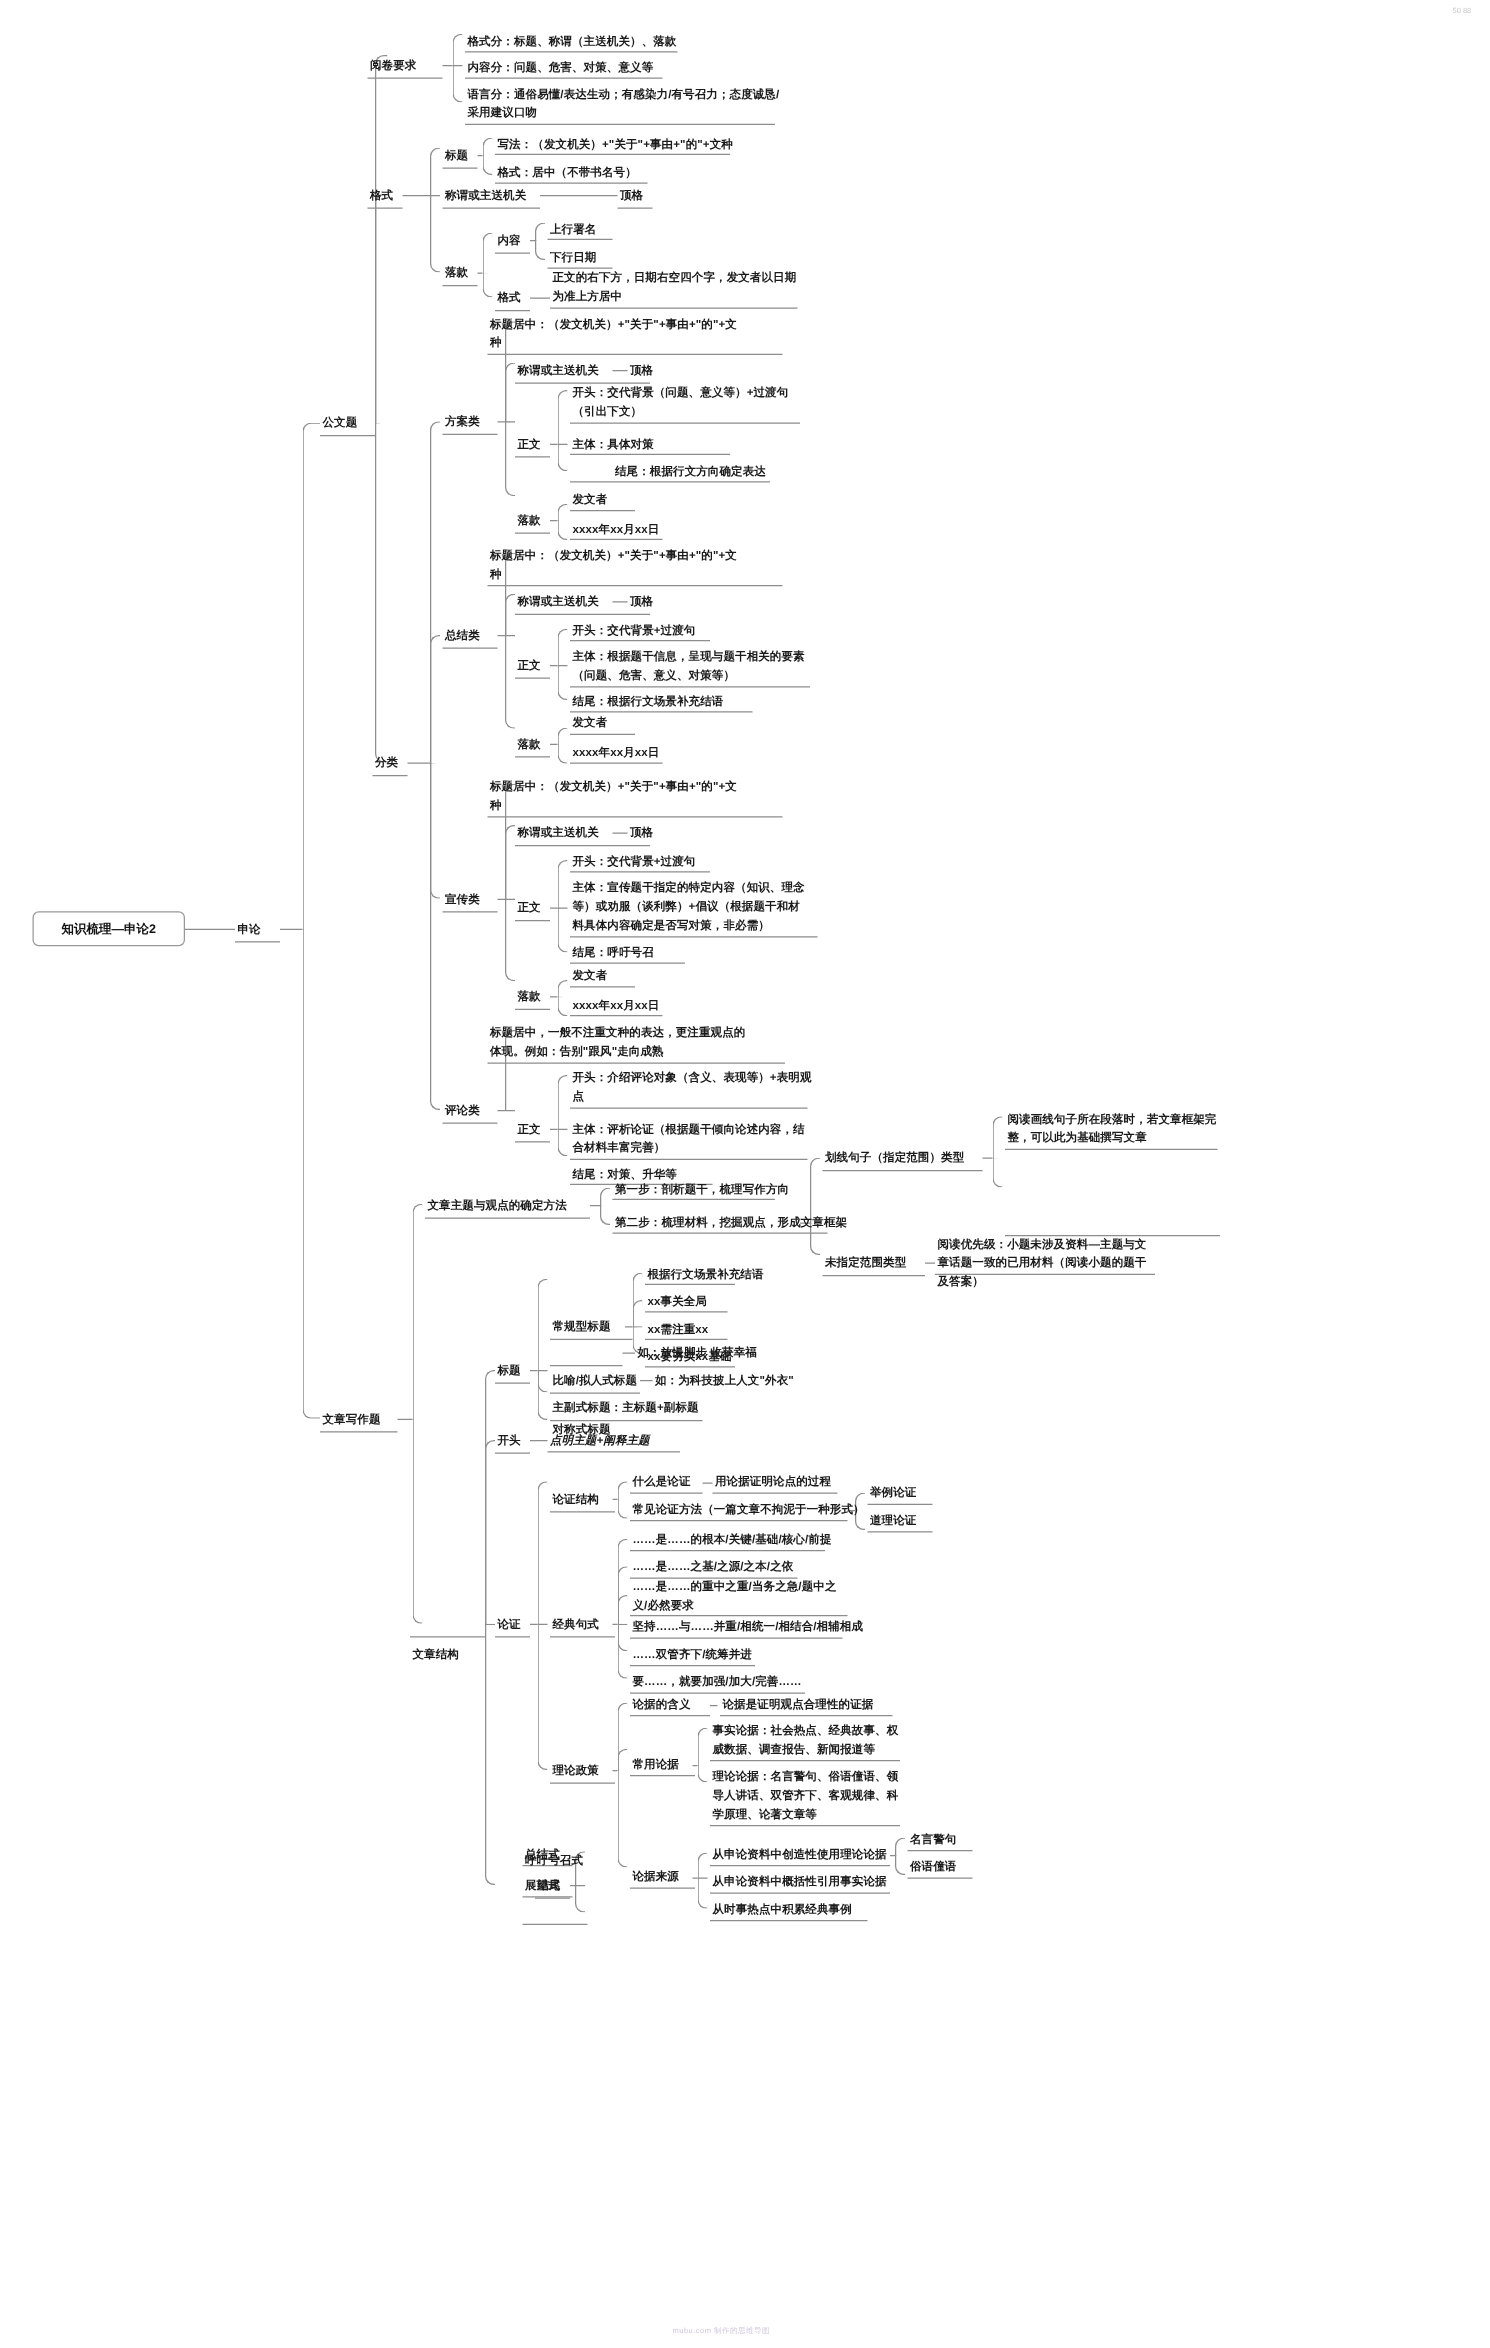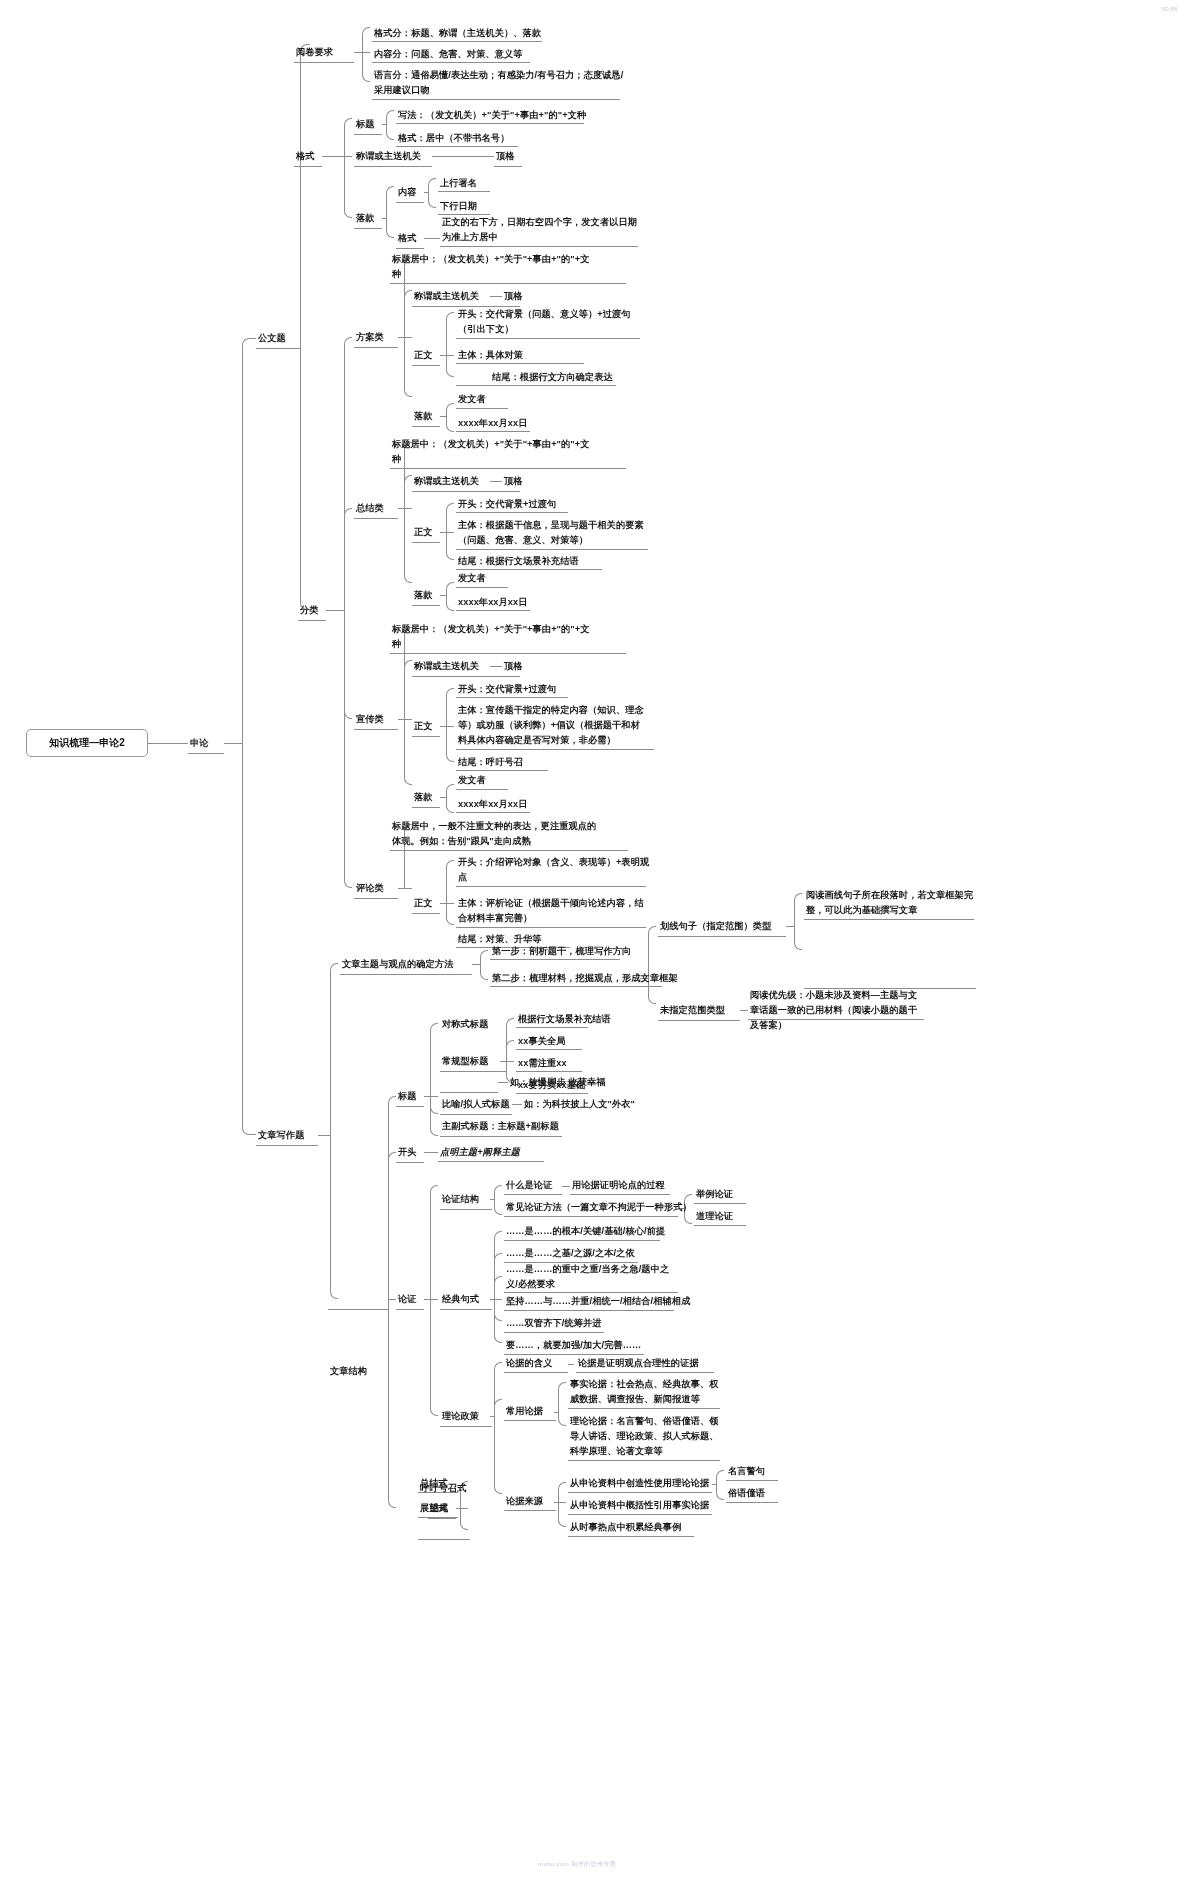--- a/index.html
+++ b/index.html
@@ -343,21 +343,21 @@
   <div class="node wrap" style="left:806px; top:888px; width:174px;">阅读画线句子所在段落时，若文章框架完整，可以此为基础撰写文章</div>
   <div class="underline" style="left:804px; top:919px; width:170px;"></div>
   <div class="underline" style="left:804px; top:988px; width:172px;"></div>
 
   <div class="node" style="left:660px; top:1003px;">未指定范围类型</div>
   <div class="underline" style="left:658px; top:1020px; width:82px;"></div>
   <div class="hline" style="left:740px; top:1010px; width:8px;"></div>
   <div class="node wrap" style="left:750px; top:988px; width:176px;">阅读优先级：小题未涉及资料—主题与文章话题一致的已用材料（阅读小题的题干及答案）</div>
   <div class="underline" style="left:748px; top:1019px; width:176px;"></div>
 
-  <div class="node" style="left:330px; top:1364px;">文章结构</div>
+  <div class="node" style="left:330px; top:1316px;">文章结构</div>
   <div class="underline" style="left:328px; top:1309px; width:60px;"></div>
   <div class="hline" style="left:388px; top:1299px; width:0px;"></div>
   <div class="elbow-bl" style="left:388px; top:1096px; width:8px; height:204px;"></div>
   <div class="elbow-bl" style="left:388px; top:1152px; width:8px; height:148px;"></div>
   <div class="elbow-tl" style="left:388px; top:1299px; width:8px; height:0px;"></div>
   <div class="elbow-tl" style="left:388px; top:1299px; width:8px; height:209px;"></div>
 
   <div class="node" style="left:398px; top:1089px;">标题</div>
   <div class="underline" style="left:396px; top:1106px; width:28px;"></div>
   <div class="hline" style="left:424px; top:1096px; width:6px;"></div>
@@ -376,21 +376,21 @@
 
   <div class="node" style="left:518px; top:1012px;">根据行文场景补充结语</div>
   <div class="underline" style="left:516px; top:1027px; width:72px;"></div>
   <div class="node" style="left:518px; top:1034px;">xx事关全局</div>
   <div class="underline" style="left:516px; top:1049px; width:66px;"></div>
   <div class="node" style="left:518px; top:1056px;">xx需注重xx</div>
   <div class="underline" style="left:516px; top:1071px; width:66px;"></div>
   <div class="node" style="left:518px; top:1078px;">xx要夯实xx基础</div>
   <div class="underline" style="left:516px; top:1093px; width:72px;"></div>
 
-  <div class="node" style="left:442px; top:1017px;">对称式标题</div>
+  <div class="node" style="left:442px; top:1136px;">对称式标题</div>
   <div class="underline" style="left:440px; top:1092px; width:58px;"></div>
   <div class="hline" style="left:498px; top:1082px; width:10px;"></div>
   <div class="node" style="left:510px; top:1075px;">如：放慢脚步 收获幸福</div>
 
   <div class="node" style="left:442px; top:1097px;">比喻/拟人式标题</div>
   <div class="underline" style="left:440px; top:1114px; width:72px;"></div>
   <div class="hline" style="left:512px; top:1104px; width:10px;"></div>
   <div class="node" style="left:524px; top:1097px;">如：为科技披上人文"外衣"</div>
 
   <div class="node" style="left:442px; top:1119px;">主副式标题：主标题+副标题</div>
@@ -467,21 +467,21 @@
   <div class="node" style="left:578px; top:1356px;">论据是证明观点合理性的证据</div>
   <div class="underline" style="left:576px; top:1372px; width:138px;"></div>
 
   <div class="node" style="left:506px; top:1404px;">常用论据</div>
   <div class="underline" style="left:504px; top:1420px; width:52px;"></div>
   <div class="hline" style="left:554px; top:1412px; width:4px;"></div>
   <div class="elbow-bl" style="left:558px; top:1382px; width:8px; height:31px;"></div>
   <div class="elbow-tl" style="left:558px; top:1412px; width:8px; height:14px;"></div>
   <div class="node wrap" style="left:570px; top:1377px; width:152px;">事实论据：社会热点、经典故事、权威数据、调查报告、新闻报道等</div>
   <div class="underline" style="left:568px; top:1408px; width:152px;"></div>
-  <div class="node wrap" style="left:570px; top:1414px; width:152px;">理论论据：名言警句、俗语僮语、领导人讲话、理论政策、拟人式标题、科学原理、论著文章等</div>
+  <div class="node wrap" style="left:570px; top:1414px; width:152px;">理论论据：名言警句、俗语僮语、领导人讲话、双管齐下、客观规律、科学原理、论著文章等</div>
   <div class="underline" style="left:568px; top:1460px; width:152px;"></div>
 
   <div class="node" style="left:506px; top:1494px;">论据来源</div>
   <div class="underline" style="left:504px; top:1510px; width:52px;"></div>
   <div class="hline" style="left:554px; top:1502px; width:4px;"></div>
   <div class="elbow-bl" style="left:558px; top:1482px; width:8px; height:21px;"></div>
   <div class="hline" style="left:558px; top:1502px; width:8px;"></div>
   <div class="elbow-tl" style="left:558px; top:1502px; width:8px; height:25px;"></div>
 
   <div class="node" style="left:570px; top:1476px;">从申论资料中创造性使用理论论据</div>

